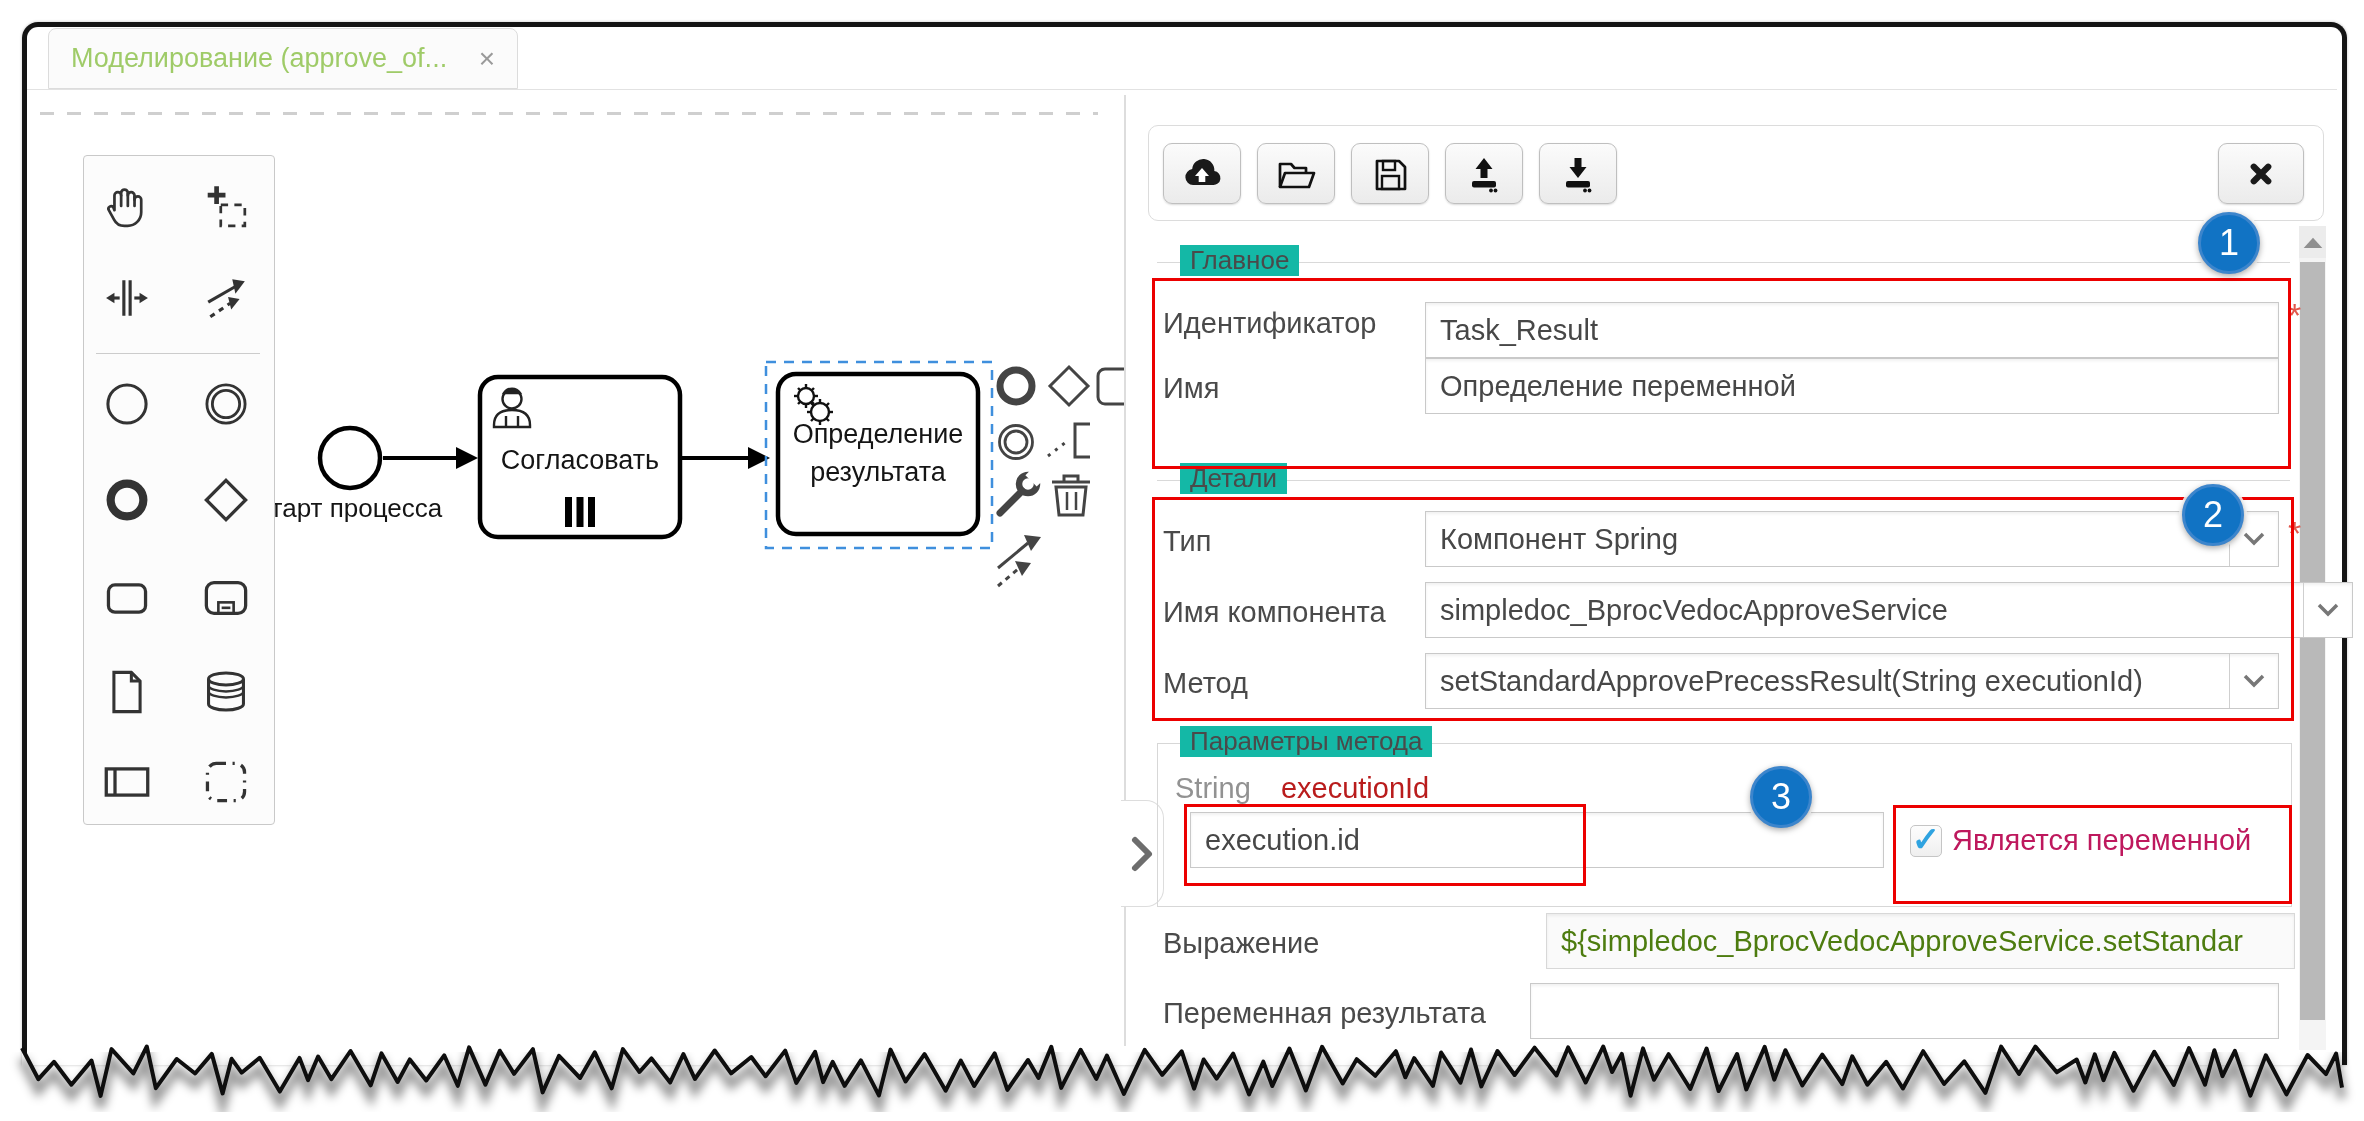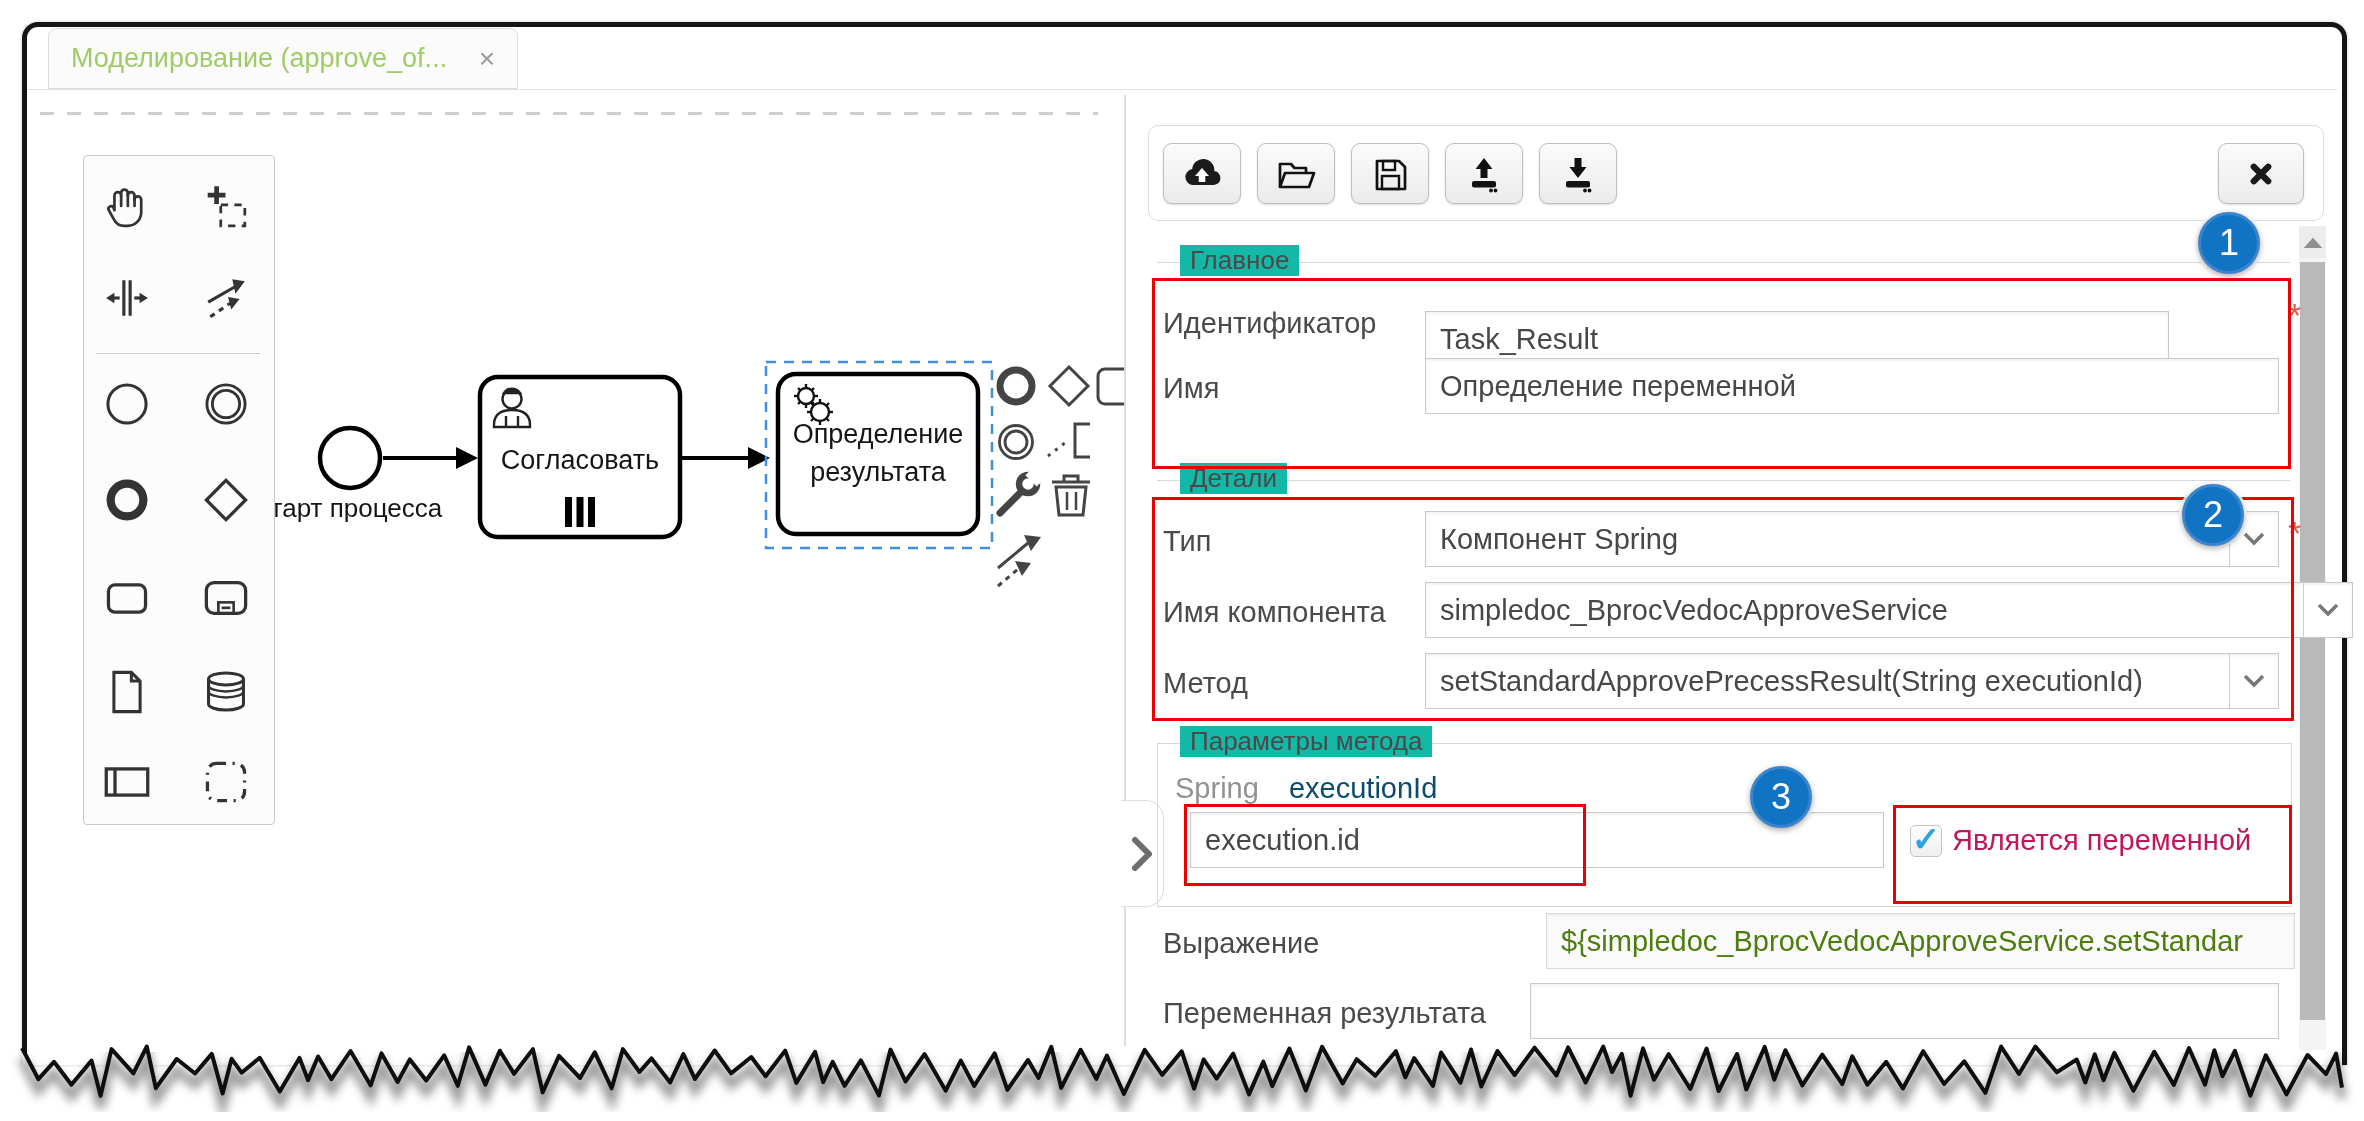--- a/index.html
+++ b/index.html
@@ -325,21 +325,21 @@
     <svg width="22" height="14" viewBox="0 0 26 16">
       <polygon points="13,3 24,15 2,15" fill="#8f8f8f"></polygon>
     </svg>
   </div>
   <div class="abs sb-thumb"></div>
 
   <div class="abs legend-line" style="left:1157px;top:262px;width:1133px"></div>
   <div class="abs legend-text" style="left:1180px;top:245px">Главное</div>
 
   <div class="abs lbl" style="left:1163px;top:307px">Идентификатор</div>
-  <div class="abs inp" style="left:1425px;top:311px;width:744px">
+  <div class="abs inp" style="left:1425px;top:302px;width:854px">
     <span>Task_Result</span>
   </div>
   <div class="abs req" style="left:2288px;top:296px">*</div>
 
   <div class="abs lbl" style="left:1163px;top:372px">Имя</div>
   <div class="abs inp" style="left:1425px;top:358px;width:854px">
     <span>Определение переменной</span>
   </div>
 
   <div class="abs red-box" style="left:1152px;top:278px;width:1133px;height:185px"></div>
@@ -379,23 +379,23 @@
     </span>
   </div>
 
   <div class="abs red-box" style="left:1152px;top:497px;width:1136px;height:218px"></div>
   <div class="abs badge" style="left:2182px;top:484px">2</div>
 
   <div class="abs groupbox" style="left:1157px;top:743px;width:1133px;height:162px"></div>
   <div class="abs legend-text" style="left:1180px;top:726px">Параметры метода</div>
 
   <div class="abs" style="left:1175px;top:772px;font-size:29px;white-space:nowrap">
-    <span style="color:#929292">Spring</span>
+    <span style="color:#929292">String</span>
     <span style="display:inline-block;width:14px"></span>
-    <span style="color:#0c4a6e">executionId</span>
+    <span style="color:#b91c1c">executionId</span>
   </div>
 
   <div class="abs inp" style="left:1190px;top:812px;width:694px">
     <span>execution.id</span>
   </div>
   <div class="abs red-box" style="left:1184px;top:804px;width:396px;height:76px"></div>
   <div class="abs badge" style="left:1750px;top:766px">3</div>
 
   <div class="abs" style="left:1910px;top:824px;display:flex;align-items:center;gap:10px">
     <span class="chk">

